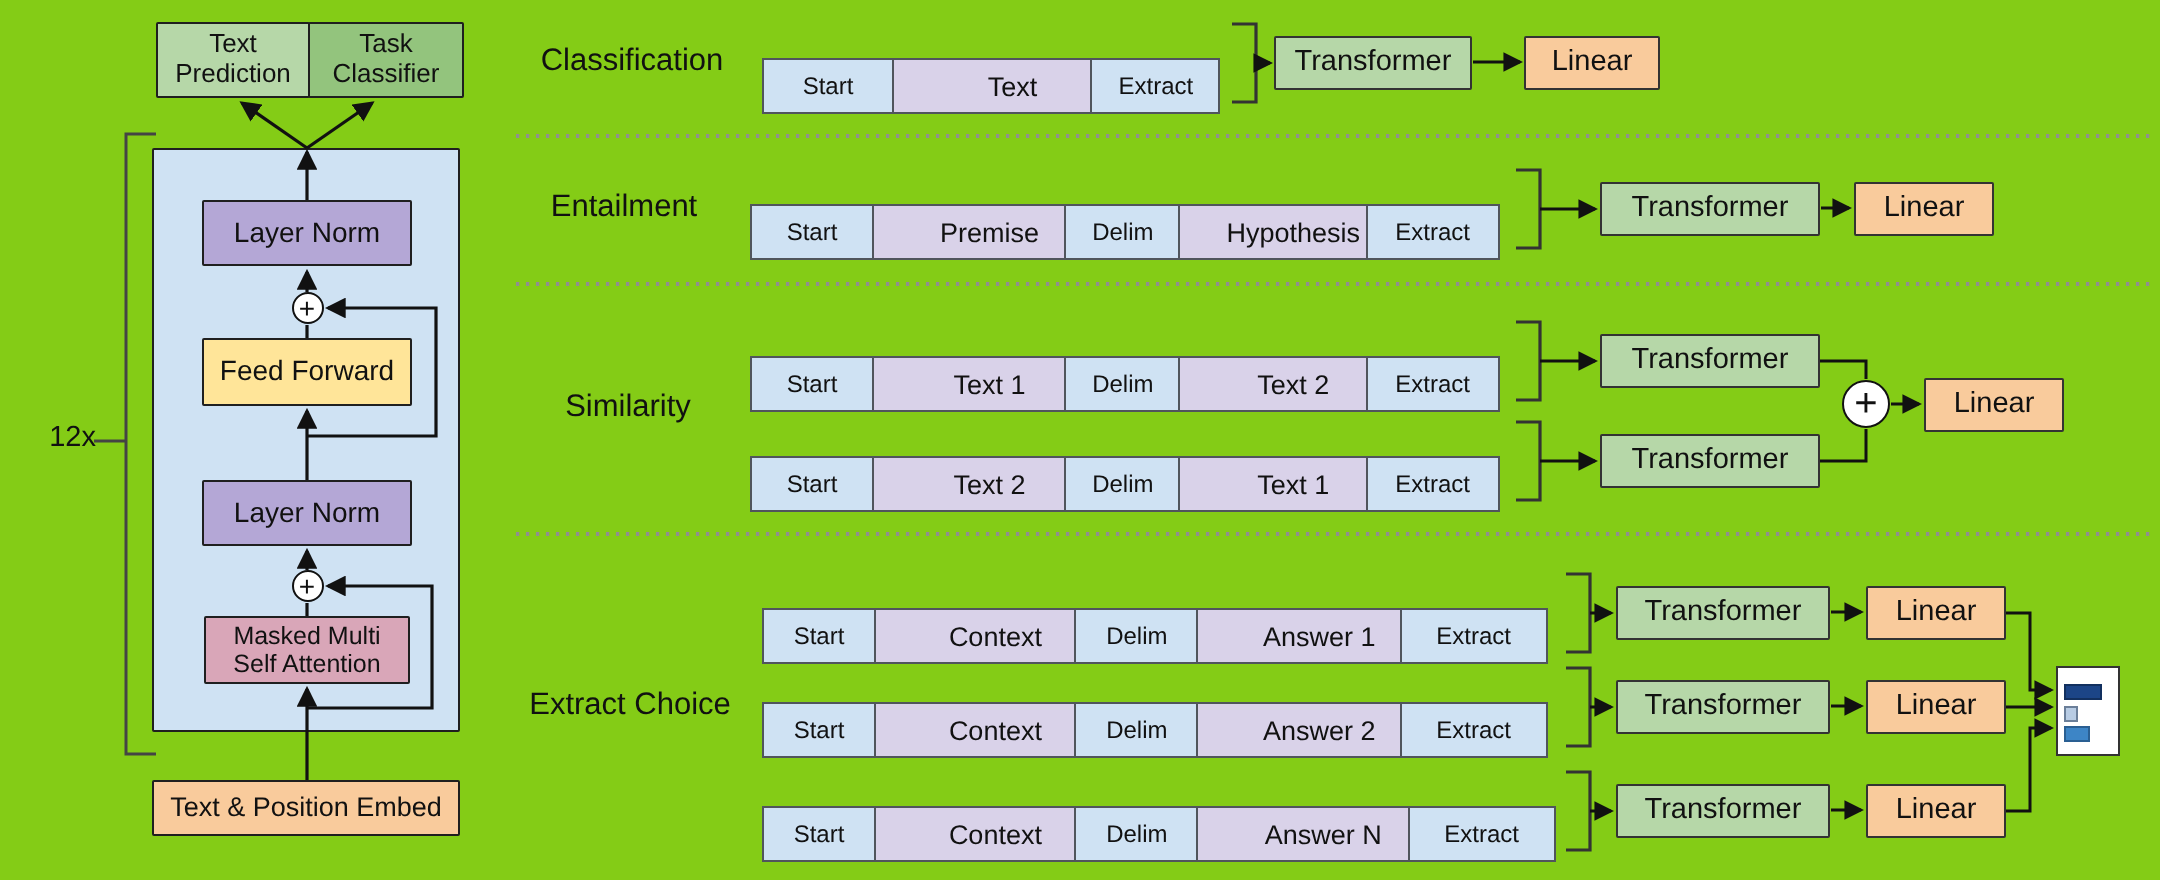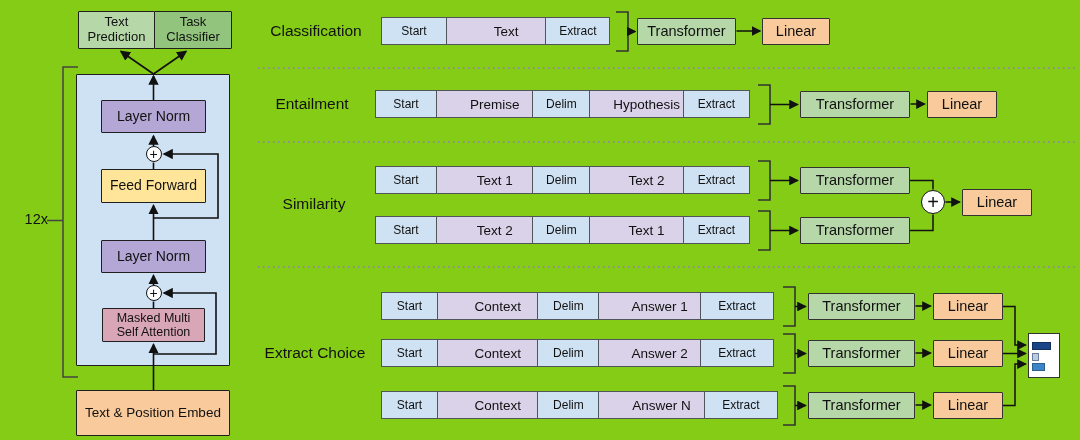--- a/index.html
+++ b/index.html
@@ -14,21 +14,21 @@
   .bg-purple{background:#b4a7d6;}
   .bg-yellow{background:#ffe599;}
   .bg-pink{background:#d9a6b8;}
   .bg-orange{background:#f9cb9c;}
   .bg-green-l{background:#b6d7a8;}
   .bg-green-d{background:#93c47d;}
   .plus-circle{position:absolute;box-sizing:border-box;background:#fff;border:1.5px solid #111;
        border-radius:50%;display:flex;align-items:center;justify-content:center;
        font-size:14px;line-height:1;padding-bottom:1px;}
   .task-label{position:absolute;transform:translate(-50%,-50%);font-size:15.5px;white-space:nowrap;}
-  .strip{position:absolute;display:flex;}
+  .strip{position:absolute;display:flex;margin-top:12px;}
   .cell{box-sizing:border-box;border:1.3px solid #50555c;display:flex;align-items:center;
         justify-content:center;text-align:center;}
   .cell + .cell{margin-left:-1.3px;}
   .cell.k{background:#cfe2f3;font-size:12px;}
   .cell.v{background:#d9d2e9;font-size:13.5px;padding-left:20px;}
   .tbox{font-size:14.5px;border:1.5px solid #333;}
   .loop-label{position:absolute;font-size:14.5px;}
   .outbox{position:absolute;box-sizing:border-box;background:#fff;border:1.5px solid #333;}
   .bar{position:absolute;box-sizing:border-box;height:8px;left:3px;}
   svg.overlay{position:absolute;left:0;top:0;pointer-events:none;}
@@ -41,21 +41,21 @@
   <div class="box bg-green-l" style="left:78px;top:11px;width:77px;height:38px;font-size:13px;">Text Prediction</div>
   <div class="box bg-green-d" style="left:154px;top:11px;width:78px;height:38px;font-size:13px;">Task Classifier</div>
 
   <div class="box bg-blue" style="left:76px;top:74px;width:154px;height:292px;"></div>
 
   <div class="box bg-purple" style="left:101px;top:100px;width:105px;height:33px;font-size:14px;">Layer Norm</div>
   <div class="box bg-yellow" style="left:101px;top:169px;width:105px;height:34px;font-size:14px;">Feed Forward</div>
   <div class="box bg-purple" style="left:101px;top:240px;width:105px;height:33px;font-size:14px;">Layer Norm</div>
   <div class="box bg-pink pre" style="left:102px;top:308px;width:103px;height:34px;font-size:12.5px;">Masked Multi
 Self Attention</div>
-  <div class="box bg-orange" style="left:76px;top:390px;width:154px;height:46px;font-size:13.5px;">Text &amp; Position Embed</div>
+  <div class="box bg-orange" style="left:76px;top:390px;width:154px;height:28px;font-size:13.5px;">Text &amp; Position Embed</div>
 
   <div class="plus-circle" style="left:145.5px;top:146px;width:16px;height:16px;">+</div>
   <div class="plus-circle" style="left:145.5px;top:285px;width:16px;height:16px;">+</div>
 
   <div class="loop-label" style="left:18px;top:211px;width:30px;text-align:right;">12x</div>
 
   <div class="task-label" style="left:316px;top:31px;">Classification</div>
   <div class="task-label" style="left:312px;top:104px;">Entailment</div>
   <div class="task-label" style="left:314px;top:204px;">Similarity</div>
   <div class="task-label" style="left:315px;top:353px;">Extract Choice</div>

